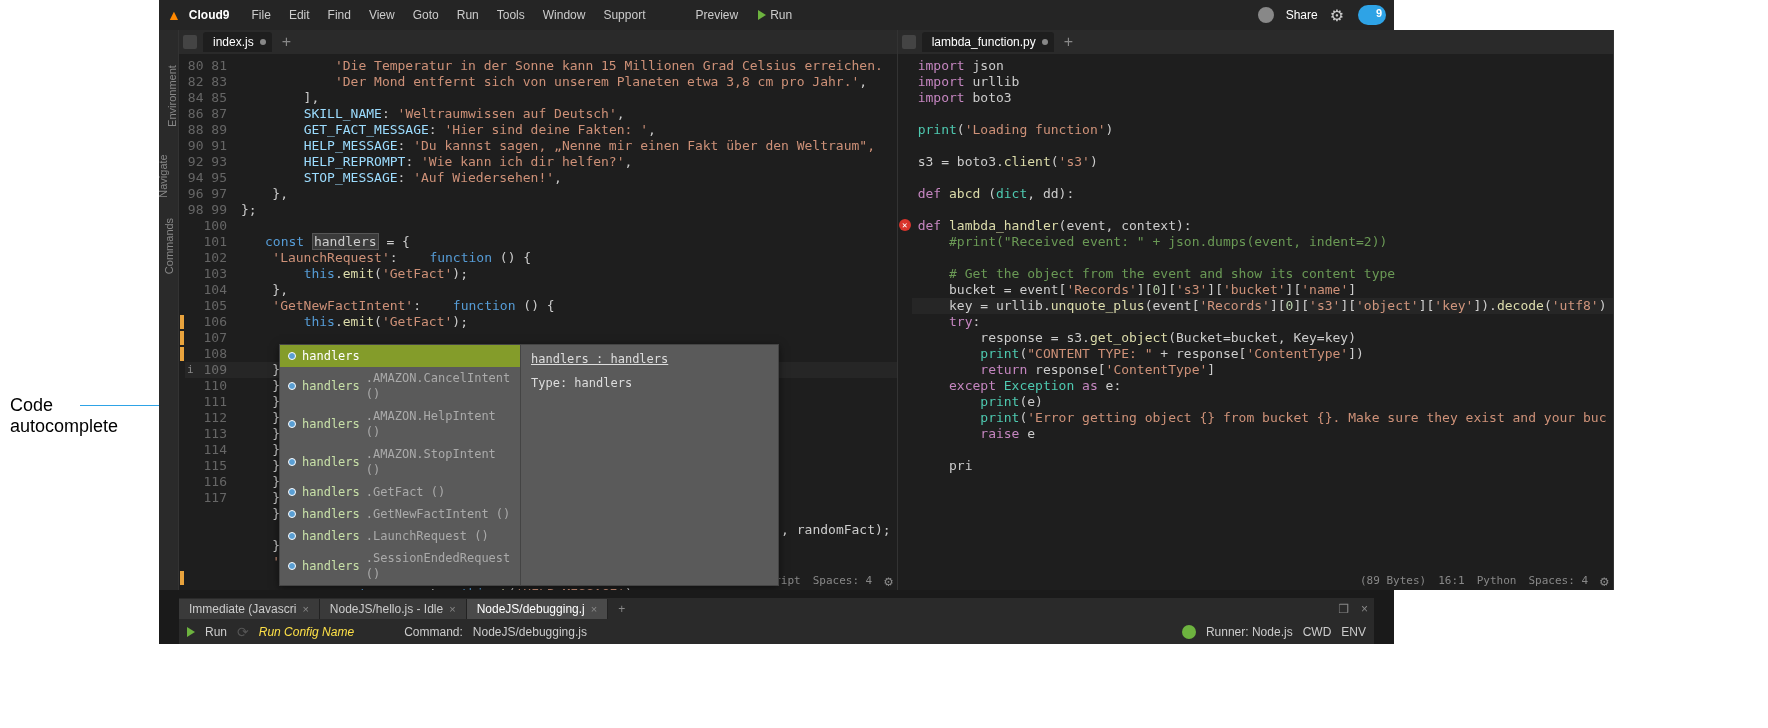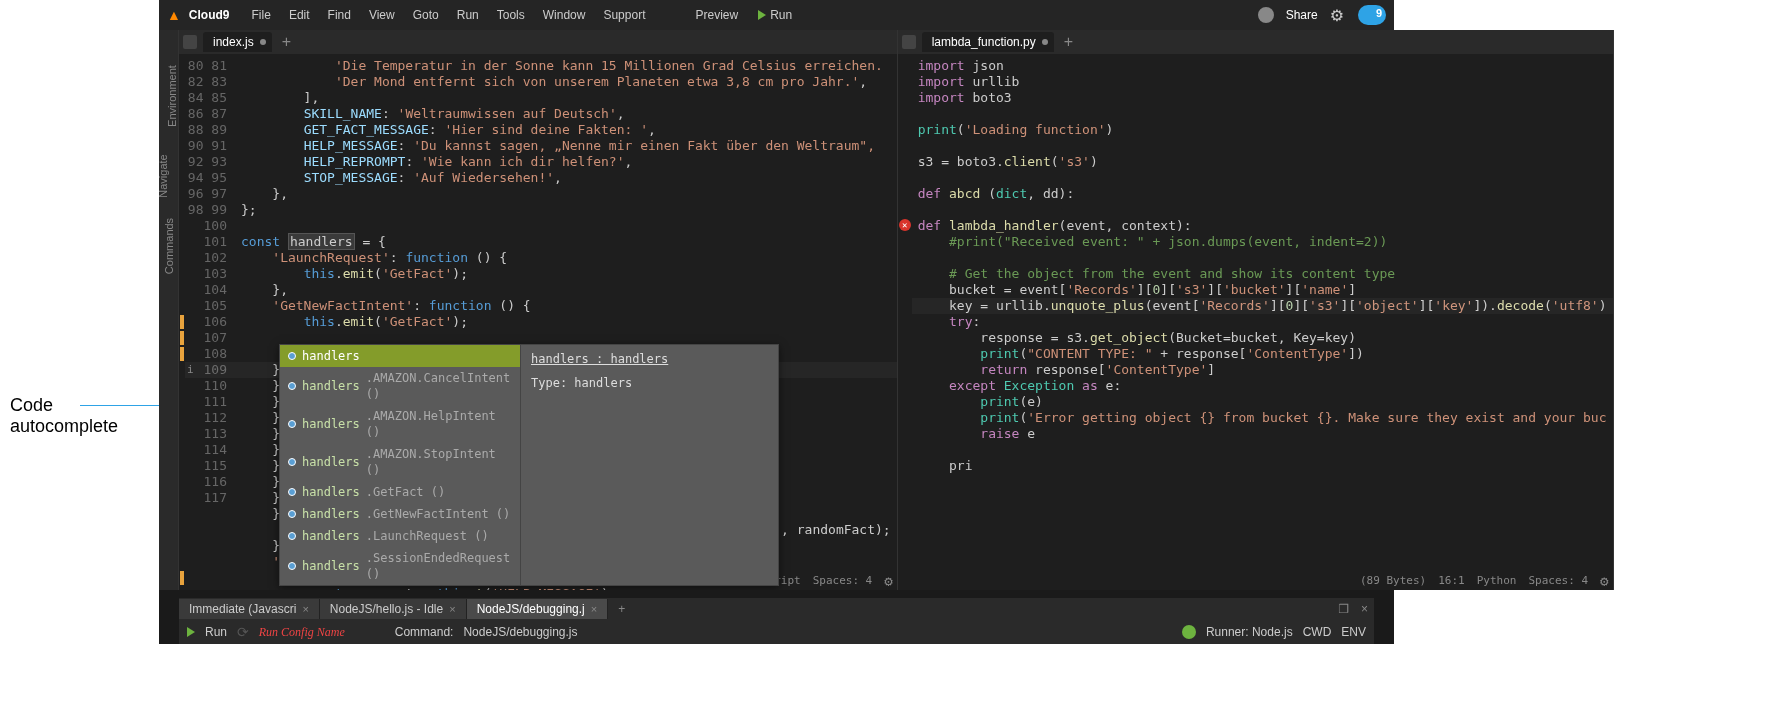--- a/index.html
+++ b/index.html
@@ -33,21 +33,21 @@
 .tab .dot { position:absolute; right:6px; top:7px; width:6px; height:6px; border-radius:50%; background:#888; }
 .tabbar .plus { color:#888; padding:0 8px; font-size:16px; }
 
 .editor { flex:1; display:flex; font-family:'Consolas','Monaco',monospace; font-size:13px; line-height:16px; overflow:hidden; position:relative; }
 .gutter { width:50px; text-align:right; color:#666; padding:4px 8px 4px 0; background:#1e1e1e; user-select:none; }
 .errcol { width:14px; background:#1e1e1e; position:relative; }
 .errcol .err { position:absolute; width:12px; height:12px; background:#d9342b; border-radius:50%; color:#fff; font-size:9px; text-align:center; line-height:12px; left:1px; }
 .markcol { width:6px; background:#1e1e1e; position:relative; }
 .markcol .mk { position:absolute; width:4px; height:14px; background:#e8a33d; left:1px; }
 .code { flex:1; padding:4px 6px; white-space:pre; color:#ccc; overflow:hidden; }
-.kw2 { color:#569cd6; }
+.kw2 { color:#569cd6;margin-left:24px; }
 .str { color:#ce9178; }
 .fn { color:#dcdcaa; }
 .prop { color:#9cdcfe; }
 .this { color:#569cd6; }
 .hl { background:#3a3a3a; border:1px solid #555; padding:0 1px; }
 .py-kw { color:#c586c0; }
 .py-fn { color:#dcdcaa; }
 .py-str { color:#ce9178; }
 .py-cmt { color:#6a9955; }
 .py-num { color:#b5cea8; }
@@ -73,21 +73,21 @@
 .btab { padding:3px 10px; color:#ccc; background:#3a3a3a; border-right:1px solid #222; font-size:12px; position:relative; }
 .btab.active { background:#4a4a4a; color:#fff; }
 .btab .x { margin-left:6px; color:#888; font-size:11px; }
 .bottom-tabs .plus { color:#888; padding:0 10px; }
 .bottom-tabs .spacer { flex:1; }
 .bottom-tabs .winicon { color:#888; padding:0 6px; }
 
 .runbar { position:absolute; left:20px; right:20px; bottom:0; height:24px; background:#2a2a2a; display:flex; align-items:center; padding:0 8px; gap:10px; font-size:12px; }
 .runbar .play { width:0; height:0; border-left:8px solid #6db33f; border-top:5px solid transparent; border-bottom:5px solid transparent; }
 .runbar .refresh { color:#555; font-size:14px; }
-.runbar .cfg { color:#ef4444; font-style:italic;font-family:Liberation Serif, serif; }
+.runbar .cfg { color:#fde047; font-style:italic; }
 .runbar .spacer { flex:1; }
 .runbar .leaf { width:14px; height:14px; background:#6db33f; border-radius:50%; }
 
 
 .annot { position:absolute; font-family:Arial; font-size:18px; color:#000; }
 .annot-line { position:absolute; border-top:1px solid #2ea3e6; }
 .annot-dot { position:absolute; width:8px; height:8px; border:1px solid #2ea3e6; border-radius:50%; background:#fff; }
 .bracket { position:absolute; border-left:1px solid #2ea3e6; border-top:1px solid #2ea3e6; border-bottom:1px solid #2ea3e6; width:6px; }
 .curline { position:absolute; left:0; right:0; height:16px; background:rgba(255,255,255,0.04); pointer-events:none; }
 </style>

